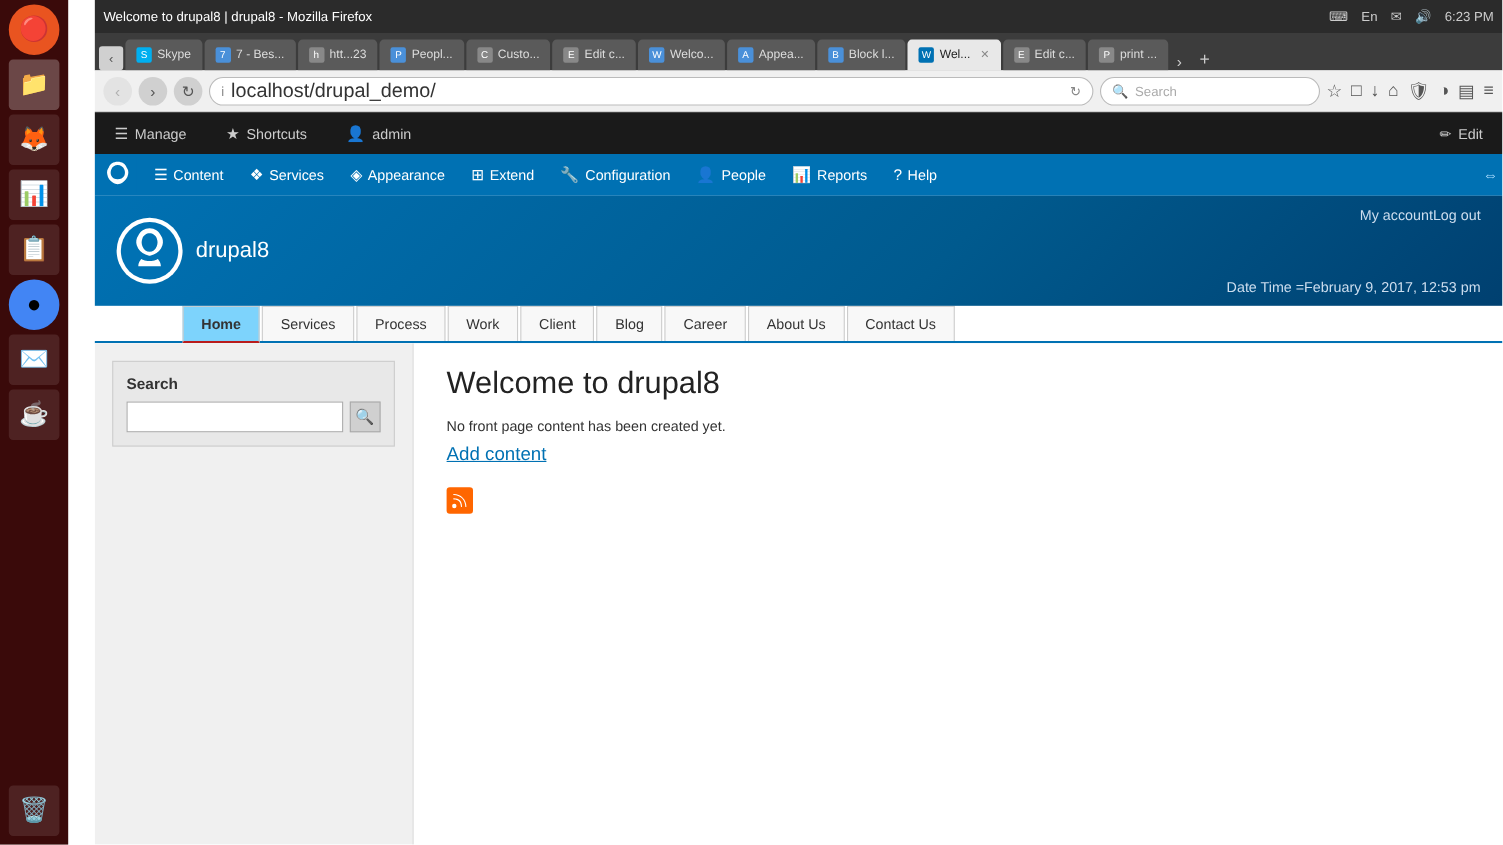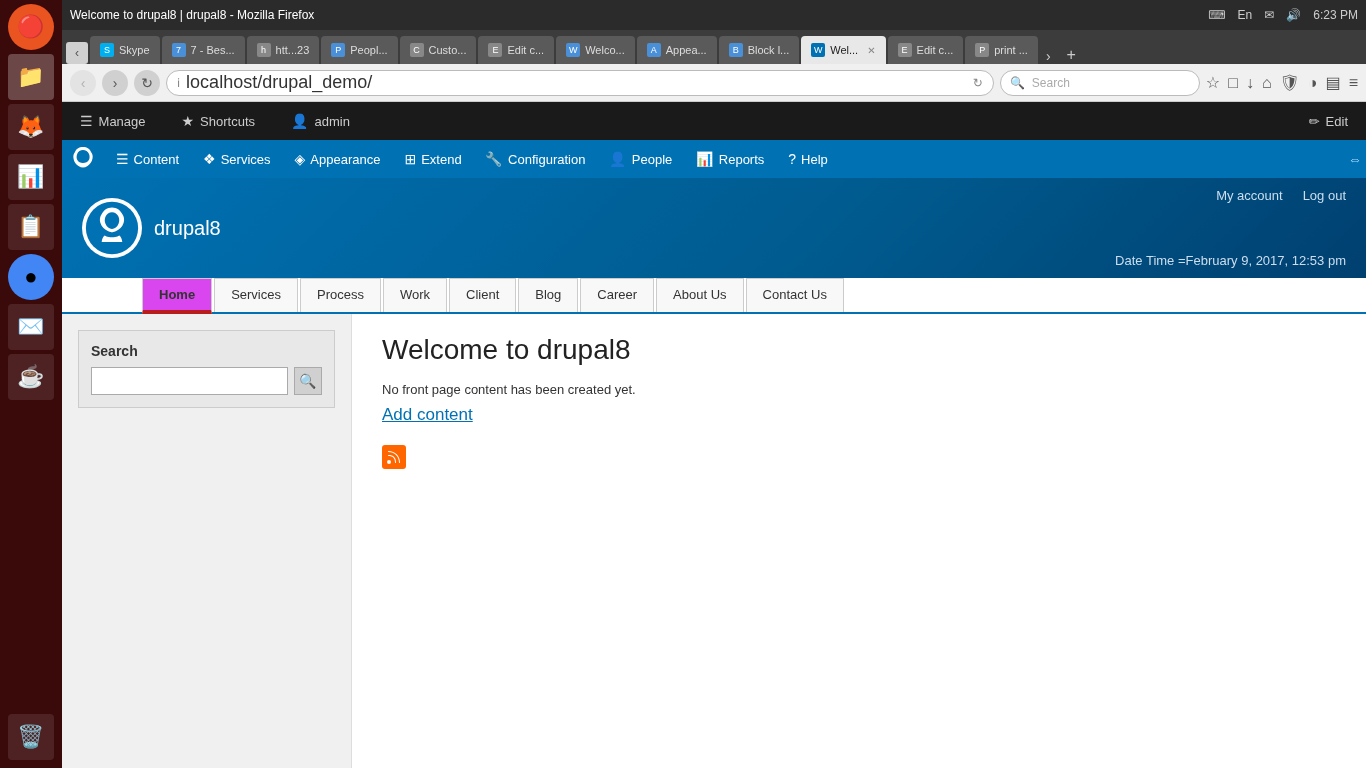--- a/index.html
+++ b/index.html
@@ -31,20 +31,21 @@
     .taskbar-icon.ubuntu { background: #e95420; border-radius: 50%; }
     .taskbar-icon.active { background: rgba(255,255,255,0.25); }
 
     
     .main-area {
       flex: 1;
       display: flex;
       flex-direction: column;
       height: 768px;
       overflow: hidden;
+      margin-left: 24px;
     }
 
     
     .browser-titlebar {
       background: #2b2b2b;
       height: 30px;
       display: flex;
       align-items: center;
       padding: 0 8px;
       color: #ccc;
@@ -191,21 +192,21 @@
     .site-logo-circle {
       width: 60px; height: 60px;
       background: #fff;
       border-radius: 50%;
       display: flex; align-items: center; justify-content: center;
       overflow: hidden;
     }
     .site-title { color: #fff; font-size: 20px; font-weight: 300; }
     .site-header-right {
       position: absolute; right: 20px; top: 10px;
-      display: flex; gap: 20px;
+      display: flex; gap: 0;
       font-size: 13px;
     }
     .site-header-link { color: #cde; text-decoration: none; cursor: pointer; }
     .site-date {
       position: absolute; right: 20px; bottom: 10px;
       color: #cde; font-size: 13px;
     }
 
     
     .site-nav {
@@ -218,22 +219,22 @@
       padding: 8px 16px;
       font-size: 13px;
       color: #333;
       cursor: pointer;
       border: 1px solid #ccc;
       border-bottom: none;
       background: #f8f8f8;
       margin-right: 2px;
     }
     .site-nav-item.active {
-      background: #d946ef;
-      border-bottom: 4px solid #b91c1c;
+      background: #7dd3fc;
+      border-bottom: 2px solid #b91c1c;
       margin-bottom: -2px;
       font-weight: bold;
     }
 
     
     .page-content {
       display: flex;
       flex: 1;
       background: #fff;
       overflow: hidden;

